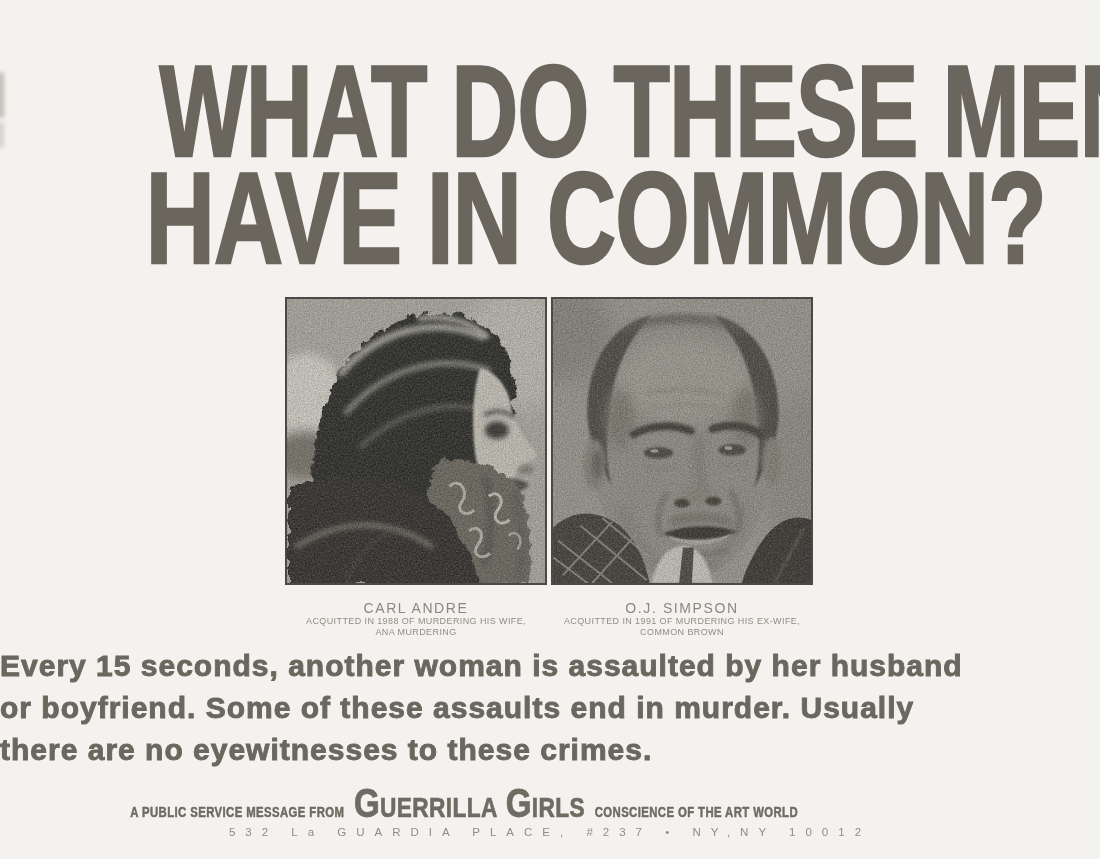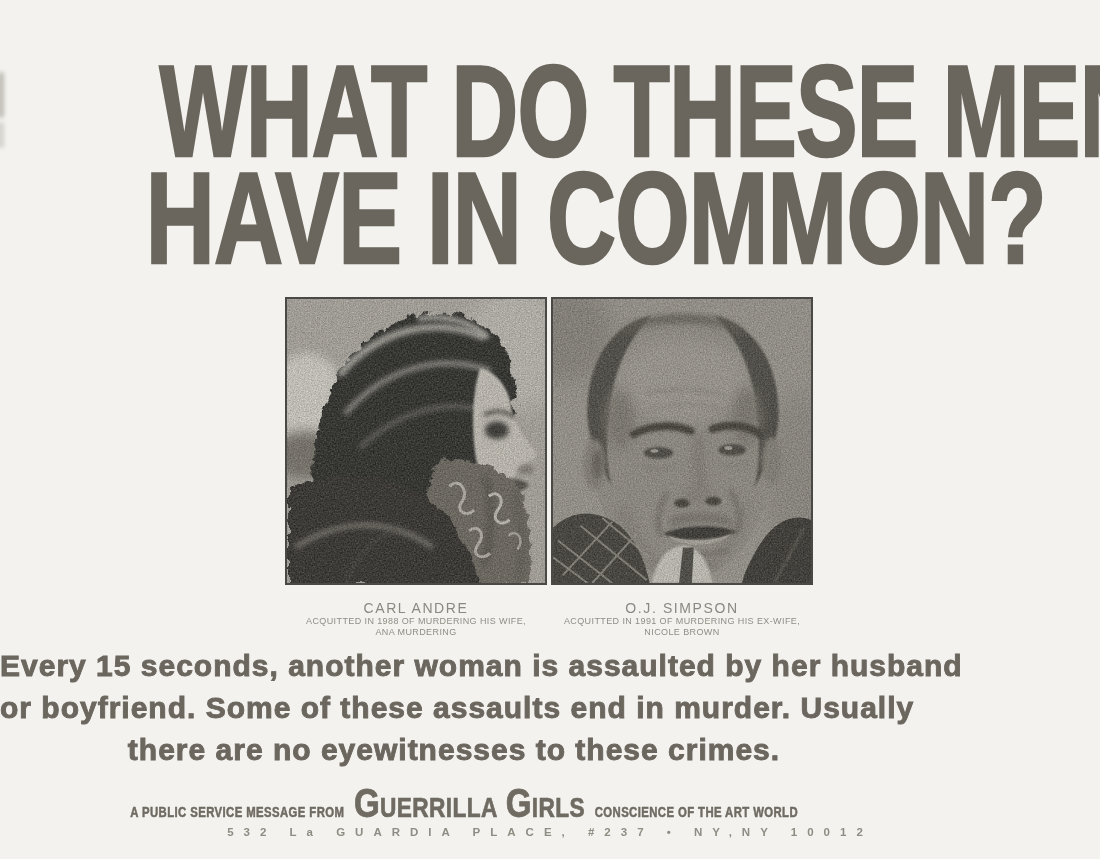--- a/index.html
+++ b/index.html
@@ -33,21 +33,21 @@
   .cap-name{
     font-size:14px;font-weight:400;letter-spacing:1.6px;color:#8b8880;
     line-height:16px;white-space:nowrap;
   }
   .cap-detail{
     font-size:9px;font-weight:400;letter-spacing:0.4px;color:#908d85;
     line-height:10.5px;white-space:nowrap;
   }
   .cap-detail.first{margin-top:0;}
   
-  .body-text{position:absolute;top:645px;left:0;width:908px;text-align:center;}
+  .body-text{position:absolute;top:645px;left:0;width:908px;}
   .body-line{
     display:block;white-space:nowrap;font-size:30px;line-height:42px;
     font-weight:700;letter-spacing:1px;color:#6b665e;
     -webkit-text-stroke:0.9px #6b665e;
   }
   
   .footer{position:absolute;top:781px;left:0;width:928px;text-align:center;}
   .footer-inner{
     display:inline-block;white-space:nowrap;line-height:44px;
     transform:scaleX(0.81);color:#6f6b62;font-weight:700;
@@ -55,21 +55,21 @@
   .f-small{
     font-size:14px;letter-spacing:0.5px;-webkit-text-stroke:0.5px #6f6b62;
   }
   .f-small.prefix{margin-right:12px;}
   .f-small.suffix{margin-left:12px;}
   .g-big{font-size:41px;-webkit-text-stroke:0.8px #6f6b62;}
   .g-big.g2{margin-left:10px;}
   .g-rest{font-size:28px;letter-spacing:0.5px;-webkit-text-stroke:0.7px #6f6b62;}
   .address{
     position:absolute;top:826px;left:0;width:1100px;text-align:center;
-    font-size:11.5px;font-weight:700;letter-spacing:10px;color:#8f8c83;
+    font-size:11.5px;font-weight:400;letter-spacing:10px;color:#8f8c83;
     white-space:nowrap;
   }
   
   .edge-artifact{
     position:absolute;left:-2px;top:72px;width:6px;height:46px;
     background:#8a867c;opacity:.5;filter:blur(2px);border-radius:3px;
   }
   .edge-artifact.b{top:122px;height:26px;opacity:.3;}
 </style>
 </head>
@@ -219,21 +219,21 @@
 
   <div class="caption cap-left">
     <div class="cap-name">CARL ANDRE</div>
     <div class="cap-detail first">ACQUITTED IN 1988 OF MURDERING HIS WIFE,</div>
     <div class="cap-detail">ANA MURDERING</div>
   </div>
 
   <div class="caption cap-right">
     <div class="cap-name">O.J. SIMPSON</div>
     <div class="cap-detail first">ACQUITTED IN 1991 OF MURDERING HIS EX-WIFE,</div>
-    <div class="cap-detail">NICOLE BROWN</div>
+    <div class="cap-detail">COMMON BROWN</div>
   </div>
 
   <div class="body-text">
     <span class="body-line">Every 15 seconds, another woman is assaulted by her husband</span>
     <span class="body-line">or boyfriend. Some of these assaults end in murder. Usually</span>
     <span class="body-line">there are no eyewitnesses to these crimes.</span>
   </div>
 
   <div class="footer">
     <div class="footer-inner">

